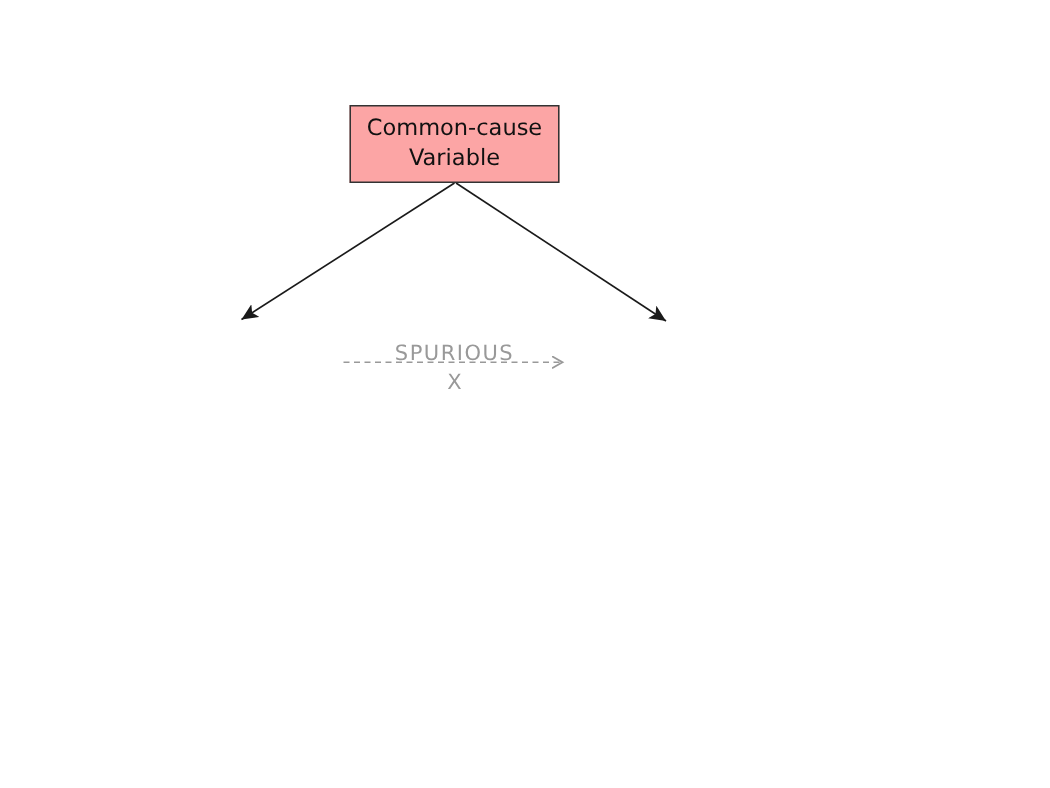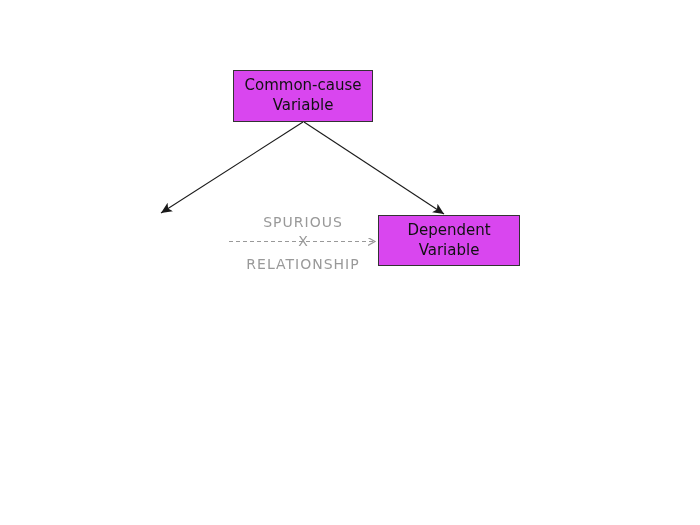--- a/index.html
+++ b/index.html
@@ -20,39 +20,40 @@
     left: 0;
     top: 0;
     pointer-events: none;
   }
   .node {
     position: absolute;
     display: flex;
     align-items: center;
     justify-content: center;
     text-align: center;
-    background: #d946ef;
+    background: #fca5a5;
     border: 1px solid #333333;
     color: #111111;
     font-size: 15px;
     line-height: 1.32;
   }
   .node-common { left: 233px; top: 70px;  width: 138px; height: 50px; }
   .node-indep  { left: 87px;  top: 215px; width: 138px; height: 49px; }
   .node-dep    { left: 378px; top: 215px; width: 140px; height: 49px; }
   .node .label { padding: 0 8px; }
   .spur {
     position: absolute;
     left: 203px;
     width: 200px;
     text-align: center;
     color: #999999;
     font-size: 14px;
     letter-spacing: 1px;
     line-height: 17px;
+    margin-top: 14px;
   }
   .spur-top    { top: 214px; }
   .spur-x      { top: 233px; letter-spacing: 0; }
   .spur-bottom { top: 256px; }
 </style>
 </head>
 <body>
 
 <div class="canvas">
 
@@ -71,23 +72,19 @@
     <line x1="304" y1="122" x2="444" y2="214" stroke="#1a1a1a" stroke-width="1.1" marker-end="url(#arrowBlack)"></line>
 
     <line x1="229" y1="241.5" x2="375" y2="241.5" stroke="#999999" stroke-width="1.1" stroke-dasharray="4 3" marker-end="url(#arrowGray)"></line>
   </svg>
 
   <div class="node node-common">
     <div class="label">Common-cause Variable</div>
   </div>
 
 
-  <div class="node node-dep">
-    <div class="label">Dependent Variable</div>
-  </div>
 
   <div class="spur spur-top">SPURIOUS</div>
 
   <div class="spur spur-x">X</div>
 
-  <div class="spur spur-bottom">RELATIONSHIP</div>
 
 </div>
 
 </body></html>

